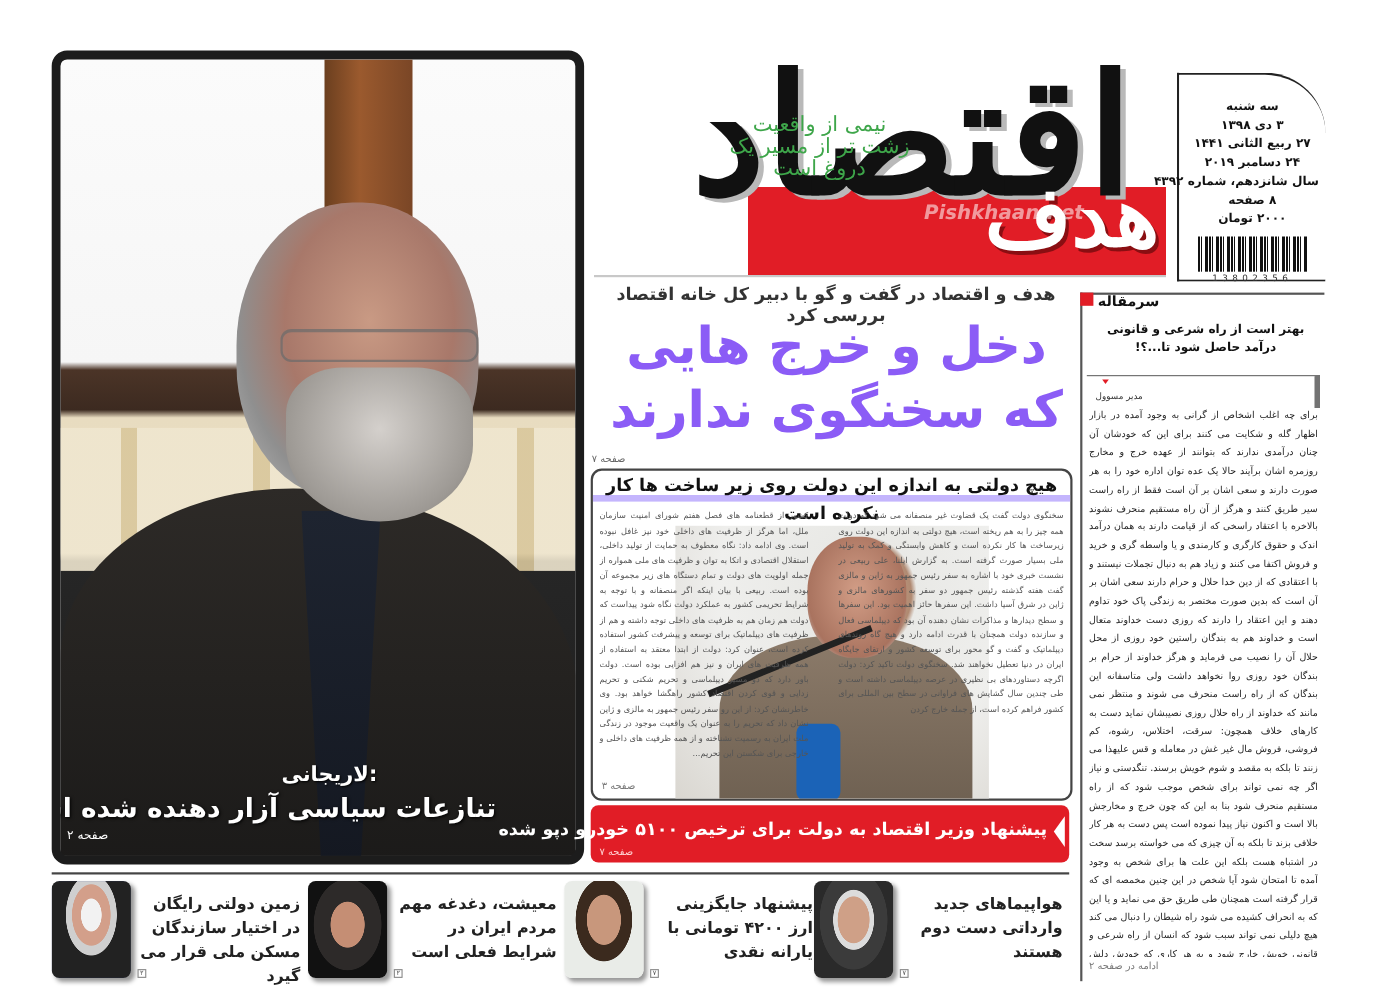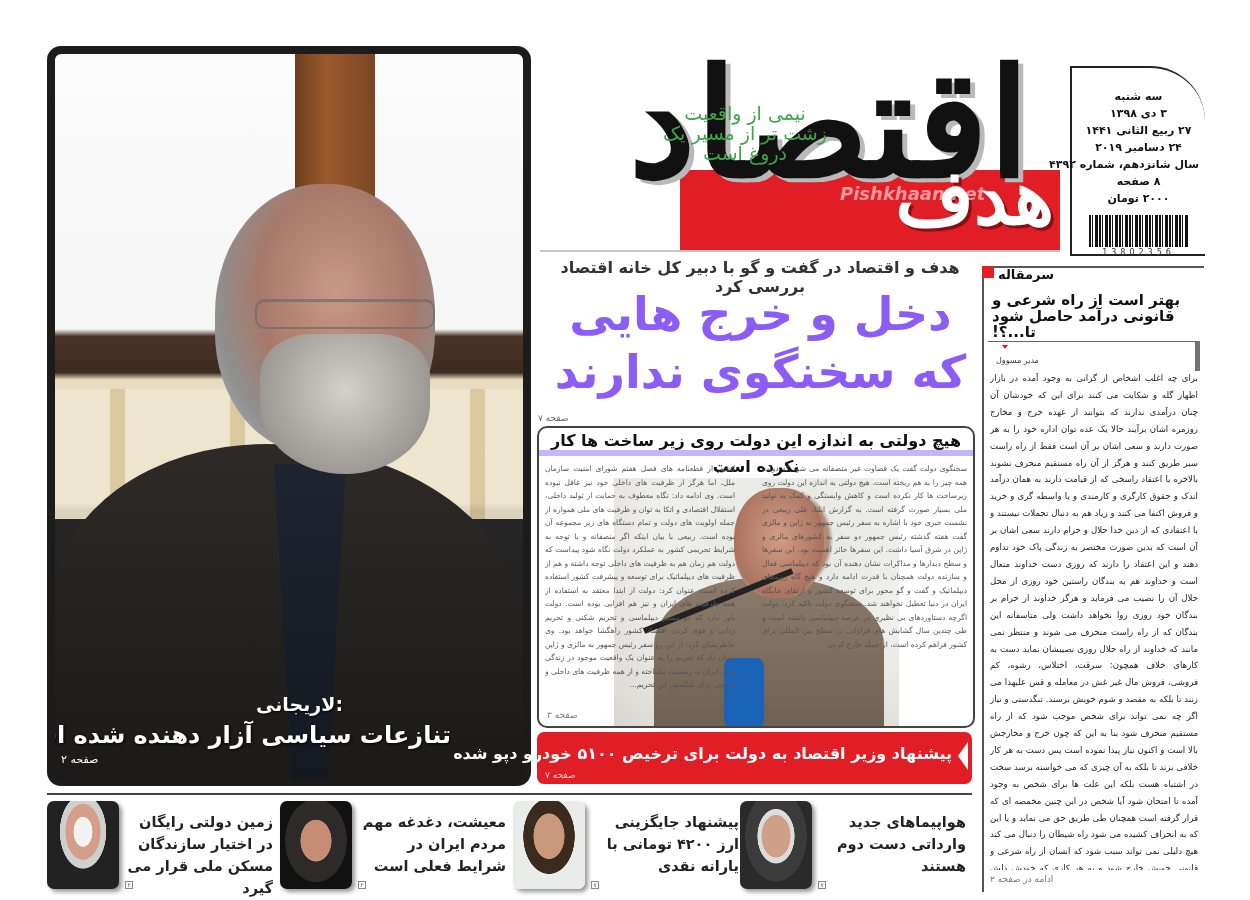--- a/index.html
+++ b/index.html
@@ -188,22 +188,22 @@
   .editorial .frame-top { position: absolute; left: 0; right: 0; top: 0; height: 2px; background: #555; }
   .editorial .frame-left { position: absolute; left: 0; top: 0; bottom: 0; width: 2px; background: #555; }
   .ed-tag-box {
     position: absolute; left: 0; top: 0; width: 12px; height: 12px; background: #e11d26;
   }
   .ed-tag {
     position: absolute; left: 16px; top: 1px; font-size: 13px; font-weight: bold; direction: rtl;
   }
   .ed-title {
     position: absolute; left: 10px; right: 4px; top: 26px;
-    text-align: left; direction: rtl;
-    font-size: 15px; font-weight: bold; line-height: 16px;
+    text-align: center; direction: rtl;
+    font-size: 11px; font-weight: bold; line-height: 16px;
   }
   .ed-author-box {
     position: absolute; left: 6px; right: 4px; top: 75px; height: 30px;
     border-top: 1px solid #666; border-right: 5px solid #737373;
   }
   .ed-author {
     position: absolute; left: 8px; top: 14px; font-size: 8px; color: #333; direction: rtl;
   }
   .ed-author-mark {
     position: absolute; left: 14px; top: 3px; width: 0; height: 0;

